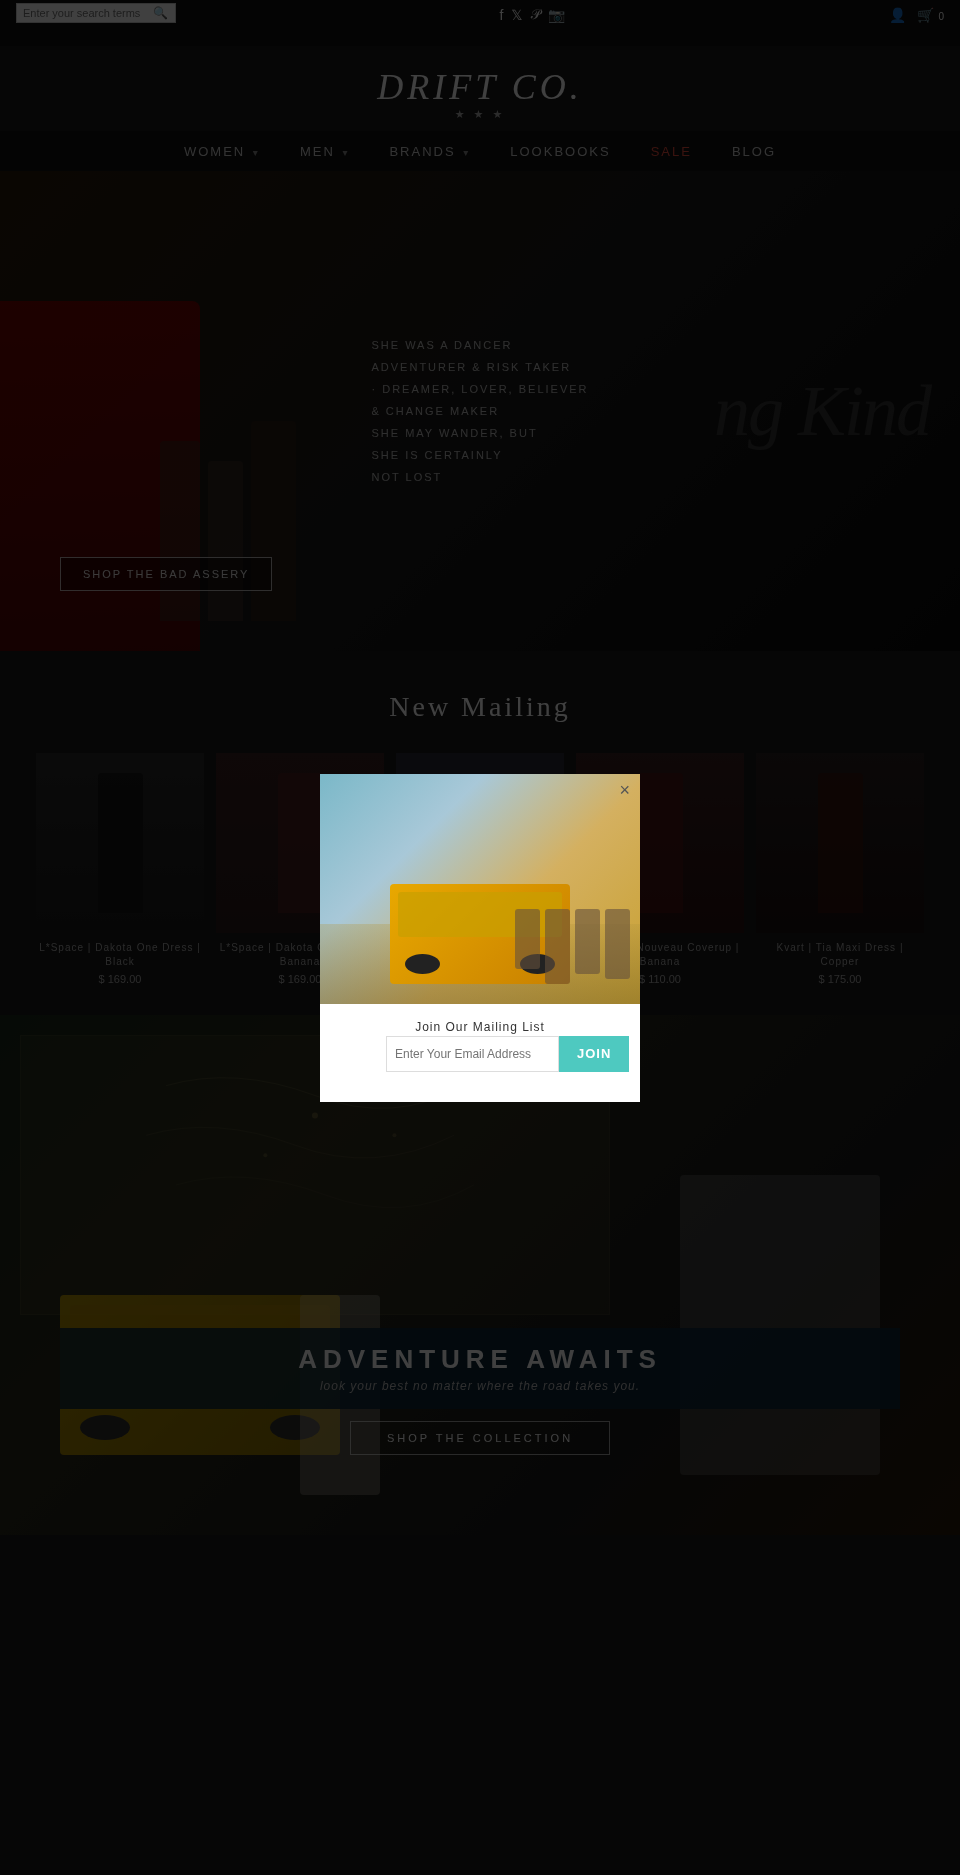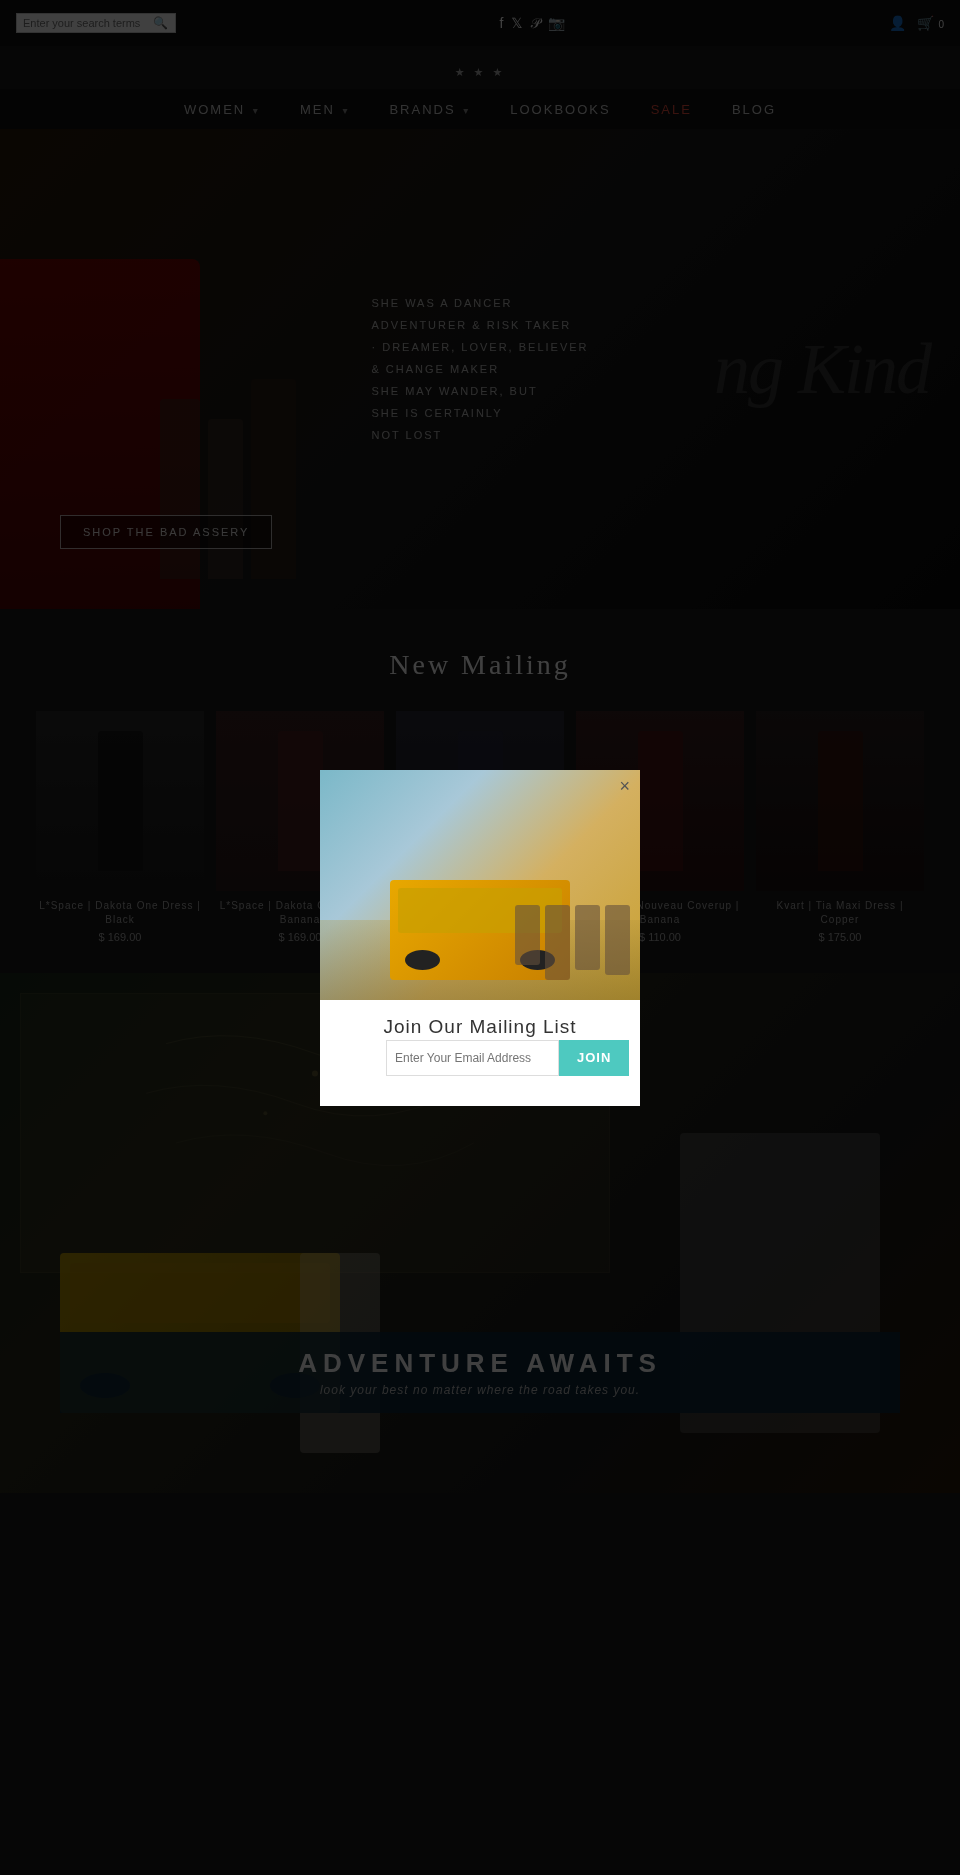--- a/index.html
+++ b/index.html
@@ -9,21 +9,21 @@
       font-family: Arial, sans-serif;
       background: #1a1a1a;
       overflow-x: hidden;
       position: relative;
     }
 
     
     .top-bar {
       background: #111;
       display: flex;
-      align-items: center;
+      align-items: flex-end;
       justify-content: space-between;
       padding: 23px 16px;
       height: 32px;
     }
     .search-form {
       display: flex;
       align-items: center;
       background: #fff;
       border: 1px solid #ccc;
       padding: 2px 6px;
@@ -406,21 +406,21 @@
       text-transform: uppercase;
       line-height: 1.1;
       text-shadow: 2px 2px 4px rgba(0,0,0,0.5);
       font-style: italic;
     }
     .modal-body {
       padding: 16px 20px 0;
       text-align: center;
     }
     .modal-subtitle {
-      font-size: 19px;
+      font-size: 12px;
       color: #333;
       letter-spacing: 1px;
       margin-bottom: 2px;
     }
     .modal-input-row {
       display: flex;
       gap: 0;
     }
     .modal-email-input {
       flex: 1;
@@ -459,20 +459,21 @@
   </div>
   <div class="top-right">
     <span class="user-icon">👤</span>
     <span class="cart-icon">🛒
       <span class="cart-count">0</span>
     </span>
   </div>
 </div>
 
 <div class="logo-area">
+  <div class="logo-text">DRIFT CO.</div>
   <div class="logo-sub">★ ★ ★</div>
 </div>
 
 <nav class="nav-bar">
   <a class="nav-item" href="#">
     <span>WOMEN</span>
     <span class="nav-arrow">▾</span>
   </a>
   <a class="nav-item" href="#">
     <span>MEN</span>
@@ -591,20 +592,21 @@
 
     <div class="adv-person"></div>
 
     <div class="adv-person-right"></div>
 
     <div class="adventure-text-box">
       <div class="adventure-title">
         <h2>ADVENTURE AWAITS</h2>
         <p>look your best no matter where the road takes you.</p>
       </div>
+      <button class="adventure-btn">SHOP THE COLLECTION</button>
     </div>
   </div>
 </div>
 
 <div class="modal-overlay" id="modal-overlay">
   <div class="modal-box">
     <button class="modal-close">×</button>
 
     <div class="modal-image">
 

